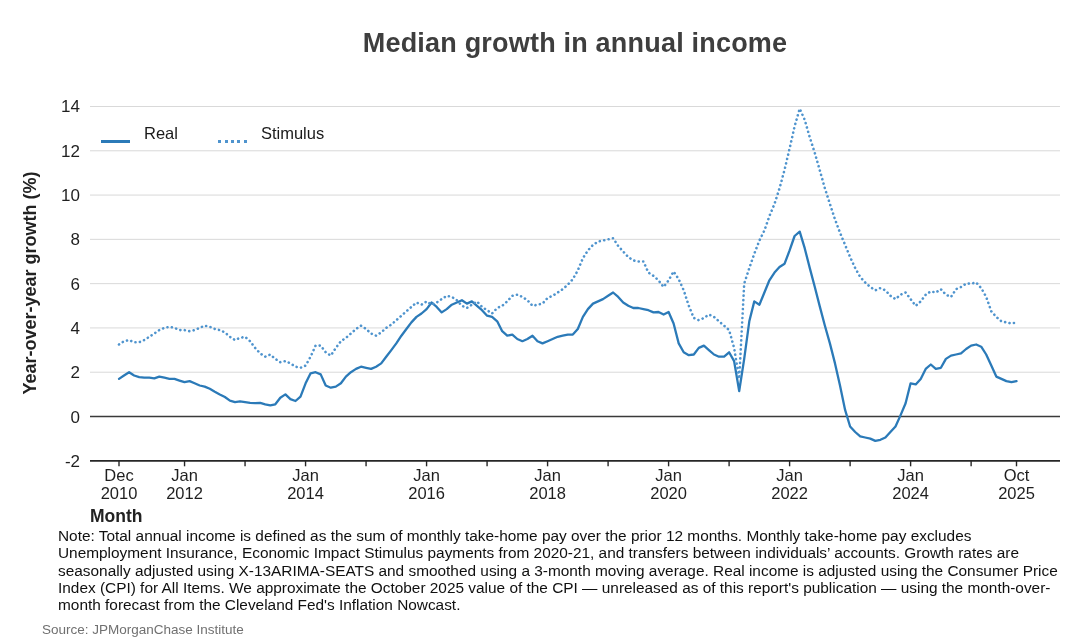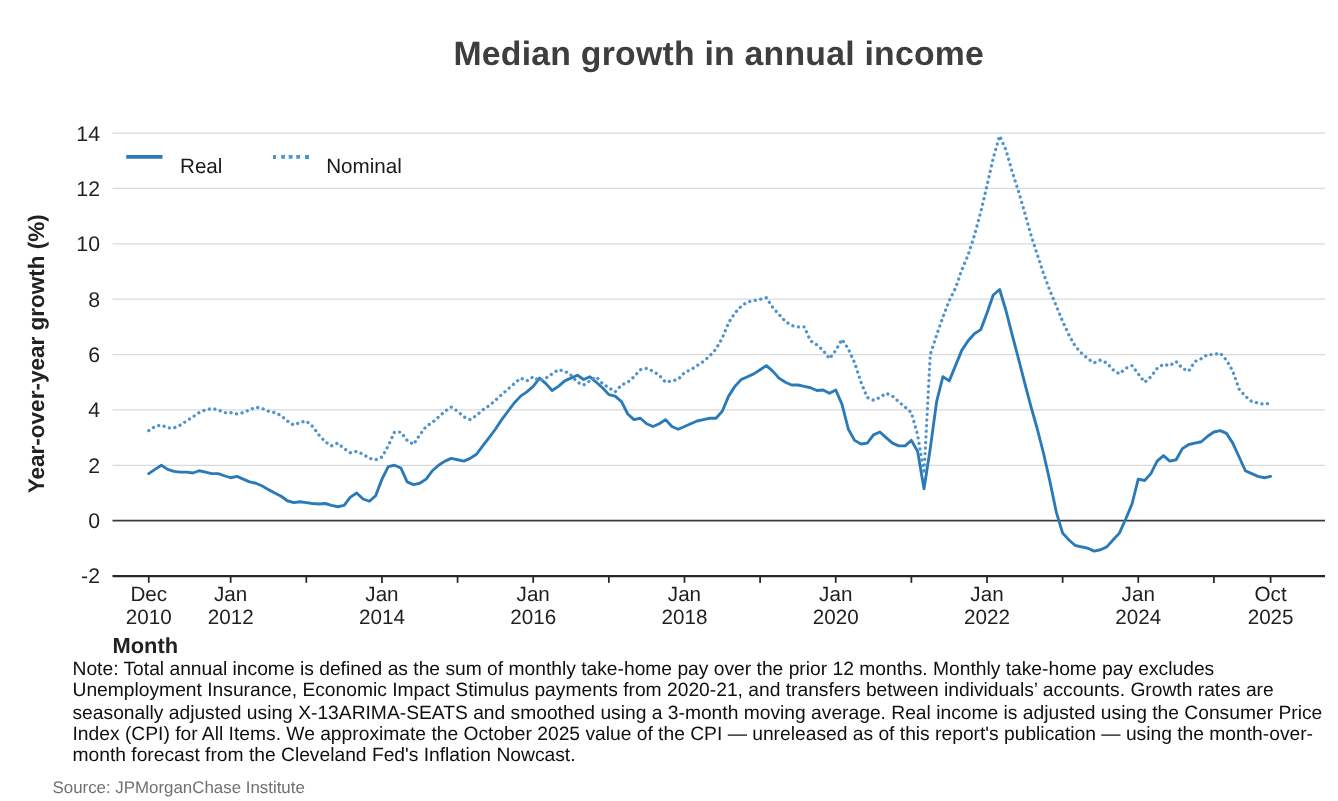--- a/index.html
+++ b/index.html
@@ -1,21 +1,21 @@
 <!DOCTYPE html>
 <html><head>
 <meta charset="utf-8">
 <style>
   html,body{margin:0;padding:0;background:#ffffff;}
   #page{position:relative;width:1060px;height:641px;background:#ffffff;overflow:hidden;
         font-family:"Liberation Sans",sans-serif;color:#1a1a1a;}
   .chart-title{position:absolute;left:90px;top:28px;width:970px;text-align:center;
         font-size:27px;font-weight:700;color:#3e3e3e;letter-spacing:.2px;}
   .legend{position:absolute;left:101px;top:124px;display:flex;align-items:center;}
-  .legend-item{display:flex;align-items:flex-start;}
+  .legend-item{display:flex;align-items:flex-end;}
   .legend-item + .legend-item{margin-left:40px;}
   .swatch{width:29px;height:0;margin-right:14px;}
   .swatch.solid{border-top:3px solid #2b7ab8;}
   .swatch.dotted{border-top:3px dotted #4f94ce;}
   .legend-label{font-size:16.5px;color:#1a1a1a;}
   .y-axis-title{position:absolute;left:30px;top:283px;transform:translate(-50%,-50%) rotate(-90deg);
         white-space:nowrap;font-size:18px;font-weight:700;color:#222;}
   .x-axis-title{position:absolute;left:90px;top:506px;width:970px;
         font-size:17.5px;font-weight:700;color:#222;}
   .chart-note{position:absolute;left:58px;top:527px;width:1000px;font-size:15.4px;
@@ -88,21 +88,21 @@
       <polyline points="119.0,344.5 124.0,341.2 129.1,340.1 134.1,342.3 139.2,342.3 144.2,340.1 149.3,336.8 154.3,333.5 159.3,330.1 164.4,327.9 169.4,326.8 174.5,327.9 179.5,330.1 184.5,330.1 189.6,331.2 194.6,330.1 199.7,327.9 204.7,325.7 209.8,326.8 214.8,329.0 219.8,330.1 224.9,332.4 229.9,336.8 235.0,340.1 240.0,337.9 245.1,336.8 250.1,341.2 255.1,347.9 260.2,353.4 265.2,356.7 270.3,354.5 275.3,358.9 280.3,362.2 285.4,361.1 290.4,363.4 295.5,366.7 300.5,367.8 305.6,365.6 310.6,356.7 315.6,345.6 320.7,345.6 325.7,352.3 330.8,355.6 335.8,347.9 340.9,341.2 345.9,337.9 350.9,333.5 356.0,329.0 361.0,325.7 366.1,329.0 371.1,333.5 376.1,335.7 381.2,332.4 386.2,327.9 391.3,324.6 396.3,320.2 401.4,315.7 406.4,311.3 411.4,306.9 416.5,302.5 421.5,304.7 426.6,301.4 431.6,304.7 436.7,302.5 441.7,299.1 446.7,295.8 451.8,296.9 456.8,300.2 461.9,305.8 466.9,308.0 471.9,304.7 477.0,301.4 482.0,306.9 487.1,310.2 492.1,313.5 497.2,308.0 502.2,305.8 507.2,301.4 512.3,295.8 517.3,294.7 522.4,296.9 527.4,300.2 532.5,305.8 537.5,304.7 542.5,303.6 547.6,298.0 552.6,295.8 557.7,292.5 562.7,289.2 567.8,284.7 572.8,279.2 577.8,270.4 582.9,258.2 587.9,250.4 593.0,244.9 598.0,241.6 603.0,240.5 608.1,239.4 613.1,238.2 618.2,246.0 623.2,251.5 628.3,257.1 633.3,260.4 638.3,261.5 643.4,261.5 648.4,272.6 653.5,275.9 658.5,280.3 663.6,287.0 668.6,280.3 673.6,271.5 678.7,279.2 683.7,290.3 688.8,305.8 693.8,318.0 698.8,320.2 703.9,318.0 708.9,314.6 714.0,316.9 719.0,321.3 724.1,325.7 729.1,330.1 734.1,347.9 739.2,378.9 744.2,283.6 749.3,268.1 754.3,253.7 759.4,240.5 764.4,230.5 769.4,216.1 774.5,203.9 779.5,188.4 784.6,169.6 789.6,148.6 794.6,126.4 799.7,108.7 804.7,119.8 809.8,137.5 814.8,153.0 819.9,170.7 824.9,188.4 829.9,203.9 835.0,219.4 840.0,232.7 845.1,244.9 850.1,257.1 855.2,268.1 860.2,277.0 865.2,282.5 870.3,287.0 875.3,290.3 880.4,288.1 885.4,290.3 890.4,295.8 895.5,299.1 900.5,294.7 905.6,292.5 910.6,299.1 915.7,305.8 920.7,301.4 925.7,294.7 930.8,291.4 935.8,292.5 940.9,289.2 945.9,294.7 951.0,296.9 956.0,289.2 961.0,287.0 966.1,283.6 971.1,283.6 976.2,282.5 981.2,288.1 986.2,296.9 991.3,311.3 996.3,316.9 1001.4,321.3 1006.4,322.4 1011.5,323.5 1016.5,322.4" fill="none" stroke="#4f94ce" stroke-width="2.6" stroke-linejoin="round" stroke-linecap="round" stroke-dasharray="0.1 4.4"></polyline>
     </svg>
 
   <div class="legend">
     <div class="legend-item">
       <span class="swatch solid"></span>
       <span class="legend-label">Real</span>
     </div>
     <div class="legend-item">
       <span class="swatch dotted"></span>
-      <span class="legend-label">Nominal</span>
+      <span class="legend-label">Stimulus</span>
     </div>
   </div>
 
   <div class="y-axis-title">Year-over-year growth (%)</div>
   <div class="x-axis-title">Month</div>
 
   <div class="chart-note">Note: Total annual income is defined as the sum of monthly take-home pay over the prior 12 months. Monthly take-home pay excludes Unemployment Insurance, Economic Impact Stimulus payments from 2020-21, and transfers between individuals’ accounts. Growth rates are seasonally adjusted using X-13ARIMA-SEATS and smoothed using a 3-month moving average. Real income is adjusted using the Consumer Price Index (CPI) for All Items. We approximate the October 2025 value of the CPI — unreleased as of this report's publication — using the month-over-month forecast from the Cleveland Fed's Inflation Nowcast.</div>
   <div class="chart-source">Source: JPMorganChase Institute</div>
 
 </div>

